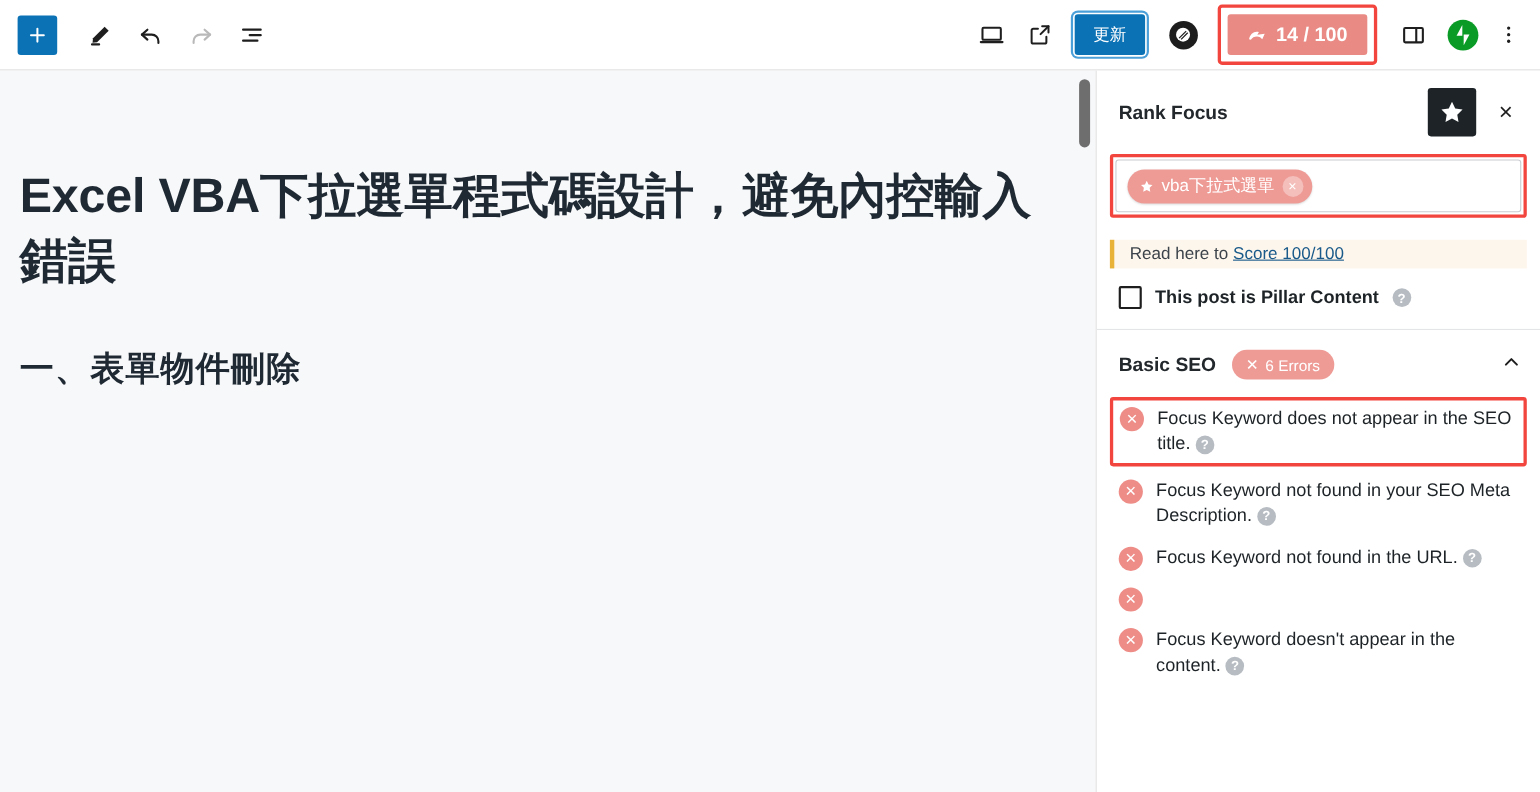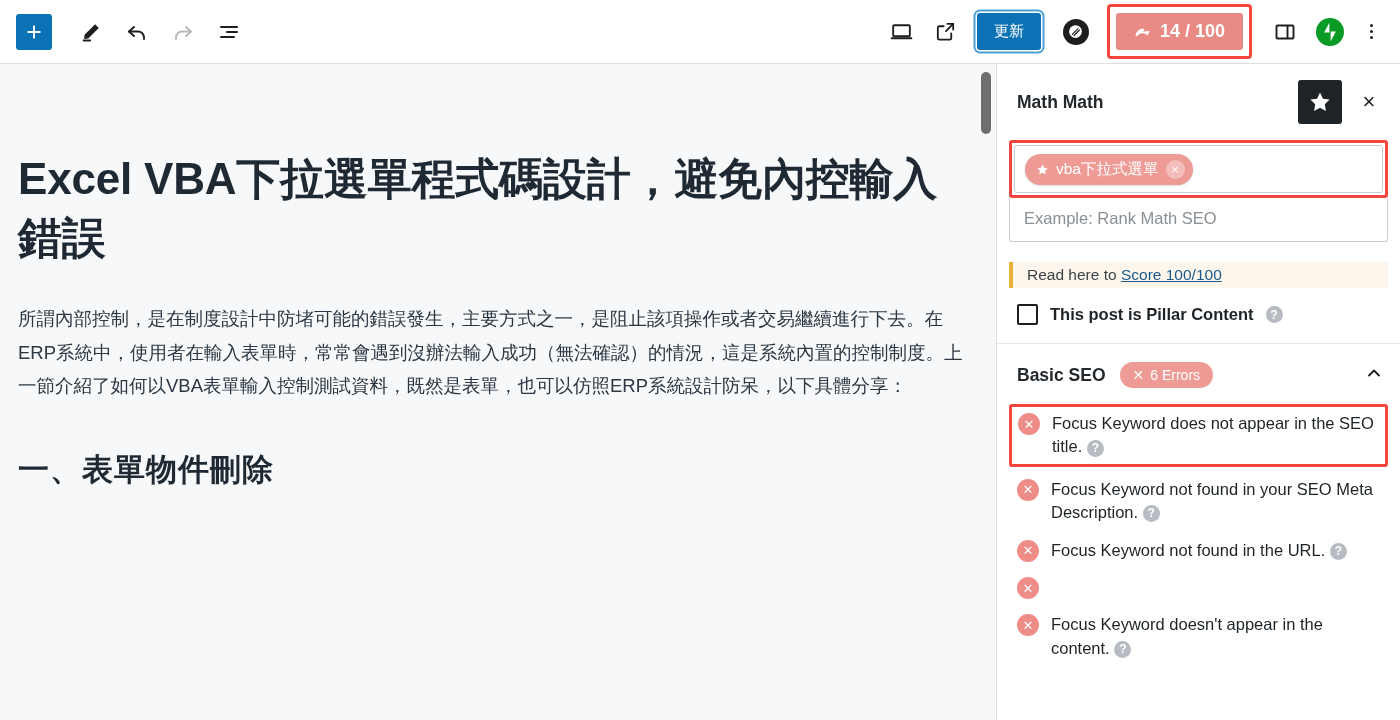--- a/index.html
+++ b/index.html
@@ -362,53 +362,51 @@
           <i></i>
       </div>
     </div>
   </div>
 
   <div class="body">
 
     <div class="editor">
       <div class="editor-inner">
         <h1 class="post-title">Excel VBA下拉選單程式碼設計，避免內控輸入錯誤</h1>
-        <p class="post-p">所謂內部控制，是在制度設計中防堵可能的錯誤發生，主要方式之一，是阻止該項操作或者交易繼續進行下去。在ERP系統中，使用者在輸入表單時，常常會遇到沒辦法輸入成功（無法確認）的情況，這是系統內置的控制制度。上一節介紹了如何以VBA表單輸入控制測試資料，既然是表單，也可以仿照ERP系統設計防呆，以下具體分享：</p>
         <h2 class="post-h2">一、表單物件刪除</h2>
       </div>
       <div class="ed-scrollbar">
         <div class="ed-thumb"></div>
       </div>
     </div>
 
     <div class="rm-panel">
 
       <div class="rm-head">
-        <div class="rm-title">Math Math</div>
+        <div class="rm-title">Rank Focus</div>
         <div class="rm-star-btn">
           <svg width="24" height="24" viewBox="0 0 24 24" fill="currentColor">
             <path d="M12 2.6l2.95 6.05 6.65.95-4.8 4.7 1.13 6.6L12 17.78 6.07 20.9l1.13-6.6-4.8-4.7 6.65-.95z"></path>
           </svg>
         </div>
         <div class="rm-close">×</div>
       </div>
 
       <div class="kw-annot">
         <div class="kw-field">
           <span class="kw-chip">
             <svg width="13" height="13" viewBox="0 0 24 24" fill="currentColor">
               <path d="M12 2.6l2.95 6.05 6.65.95-4.8 4.7 1.13 6.6L12 17.78 6.07 20.9l1.13-6.6-4.8-4.7 6.65-.95z"></path>
             </svg>
             <span>vba下拉式選單</span>
             <span class="chip-x">×</span>
           </span>
         </div>
       </div>
 
-      <div class="kw-example">Example: Rank Math SEO</div>
 
       <div class="notice">
         <span>Read here to </span><a href="#">Score 100/100</a>
       </div>
 
       <div class="pillar-row">
         <div class="cbox"></div>
         <span class="pillar-label">This post is Pillar Content</span>
         <span class="help-q">?</span>
       </div>

